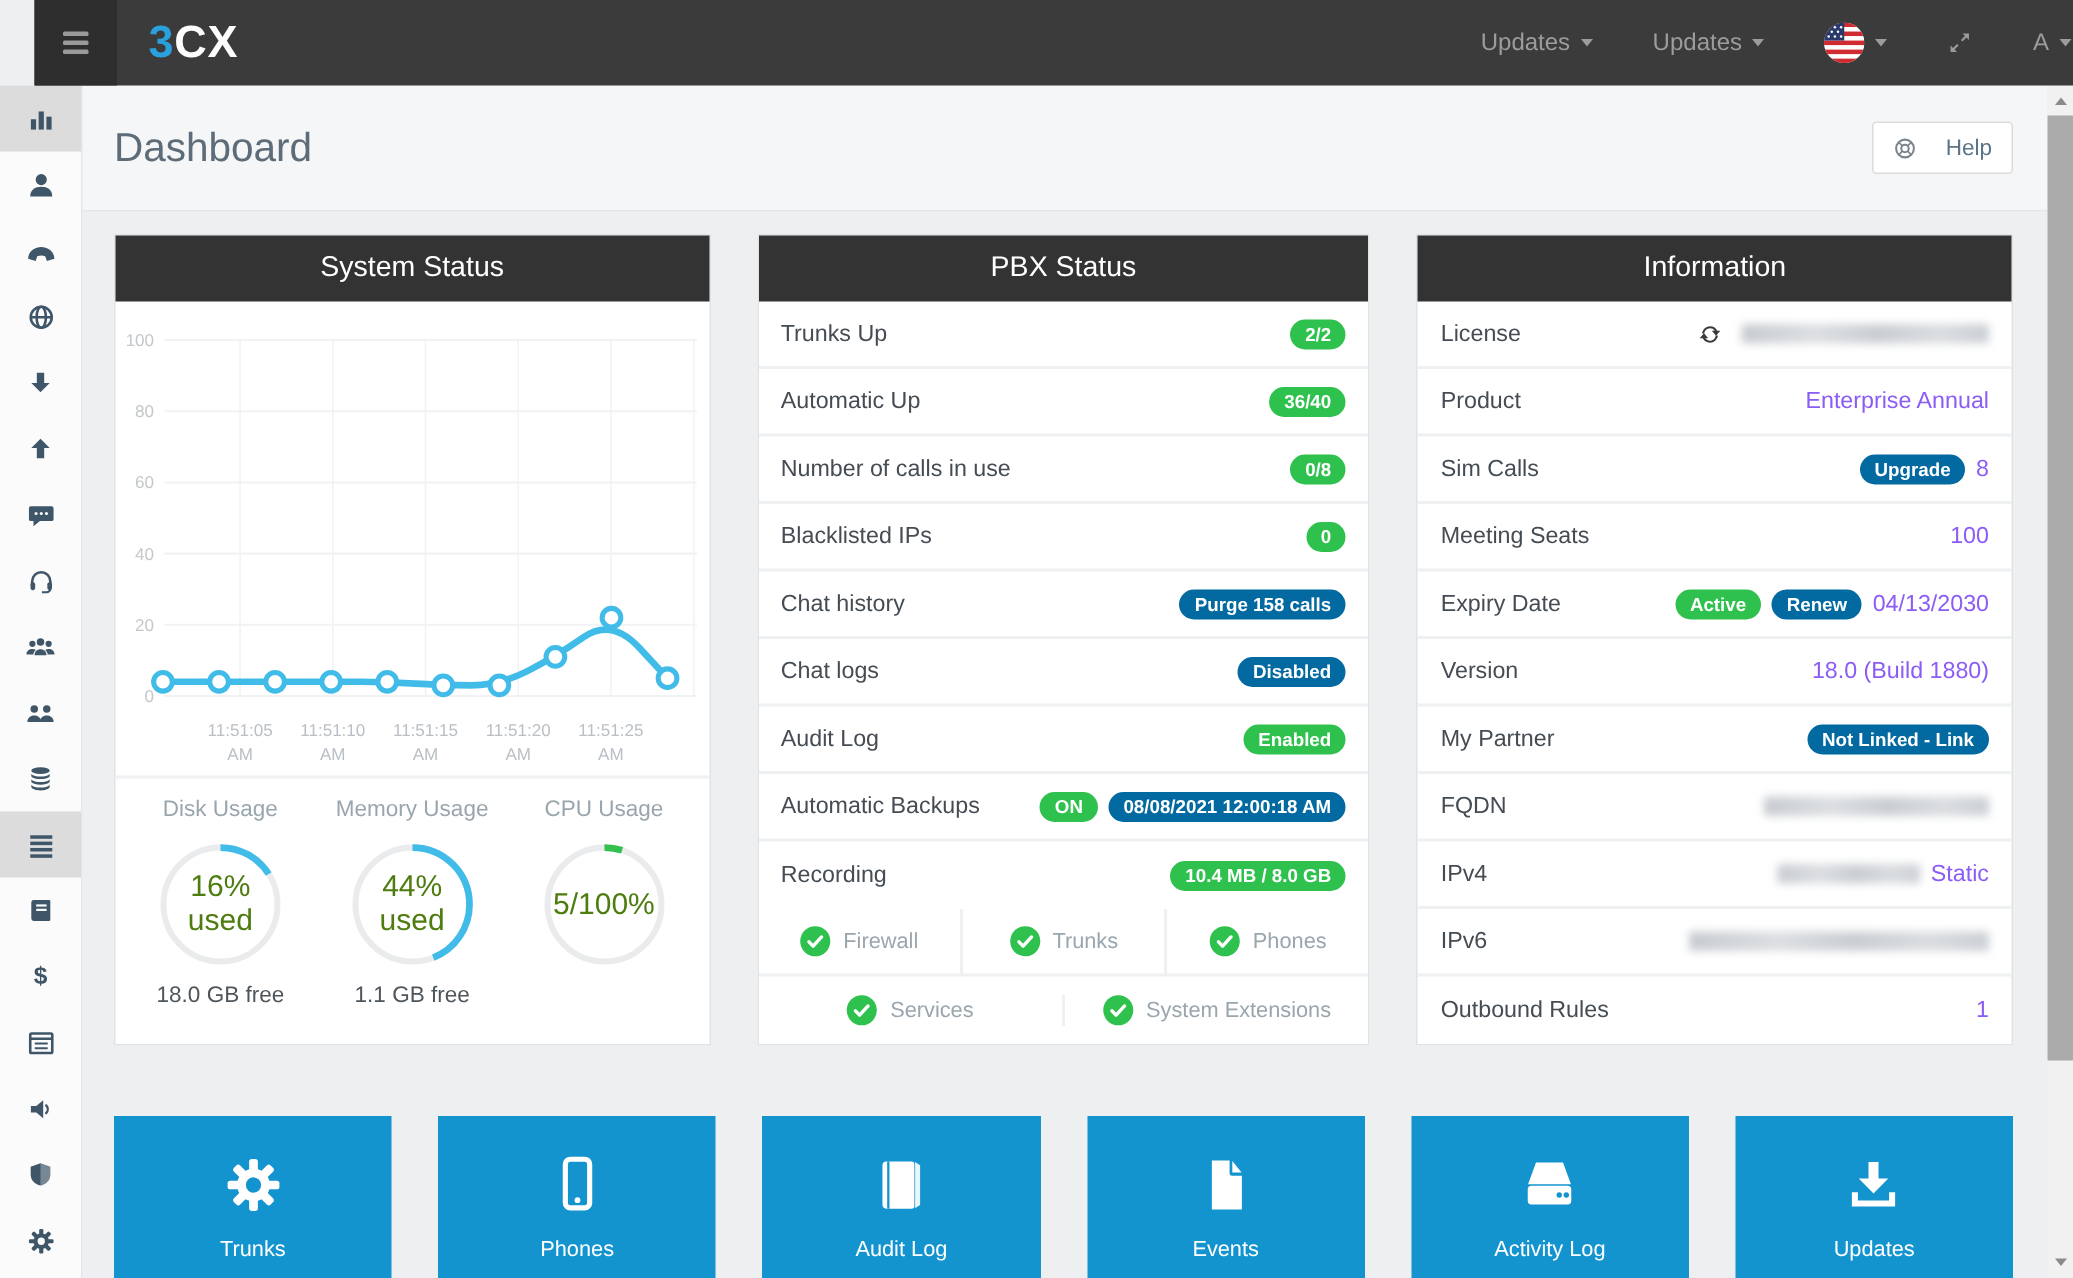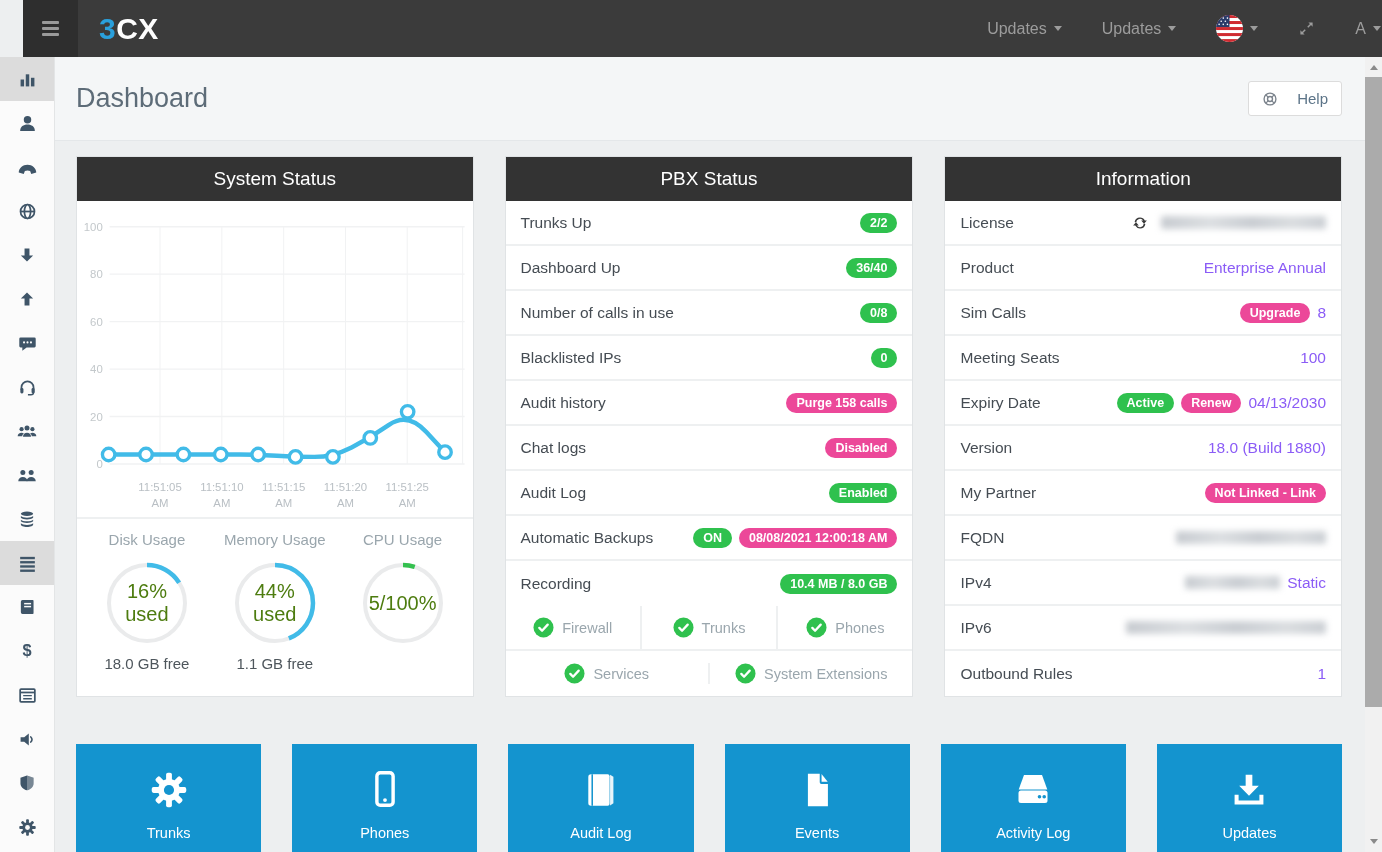--- a/index.html
+++ b/index.html
@@ -57,21 +57,21 @@
 
   
   .row { height:45px; border-bottom:2px solid #eef0f1; display:flex; align-items:center;
     padding:0 15px; }
   .row:last-child { border-bottom:none; }
   .row-label { font-size:15.5px; color:#454c53; flex:1; white-space:nowrap; }
   .row-right { display:flex; align-items:center; gap:7px;padding-left:40px; }
   .badge { border-radius:11px; padding:3px 10px; font-size:12.5px; font-weight:bold;
     color:#fff; white-space:nowrap; }
   .badge.green { background:#2fc14e; }
-  .badge.dark { background:#ec4899; cursor:pointer; }
+  .badge.dark { background:#0369a1; cursor:pointer; }
   .row-val { font-size:15.5px; color:#8b5cf6; }
   .blur-block { display:inline-block; height:13px; border-radius:2px;
     background:linear-gradient(90deg,#c7cbd0,#dcdfe2 30%,#c9cdd2 55%,#dadde0 80%,#cbcfd4);
     filter:blur(3px); }
   .refresh-ic { display:inline-flex; color:#3a3a3a; margin-right:6px; cursor:pointer; }
 
   .check-row { display:flex; height:45px; border-bottom:2px solid #eef0f1; }
   .check-row:last-child { border-bottom:none;align-items:center; }
   .check-cell { flex:1; display:flex; align-items:center; justify-content:center;
     gap:8px; border-right:2px solid #eef0f1; }
@@ -424,39 +424,39 @@
     <div class="panel">
       <div class="panel-header">PBX Status</div>
       <div id="pbx-rows">
           <div class="row">
             <span class="row-label">Trunks Up</span>
             <div class="row-right">
               <span class="badge green">2/2</span>
             </div>
           </div>
           <div class="row">
-            <span class="row-label">Dashboard Up</span>
+            <span class="row-label">Automatic Up</span>
             <div class="row-right">
               <span class="badge green">36/40</span>
             </div>
           </div>
           <div class="row">
             <span class="row-label">Number of calls in use</span>
             <div class="row-right">
               <span class="badge green">0/8</span>
             </div>
           </div>
           <div class="row">
             <span class="row-label">Blacklisted IPs</span>
             <div class="row-right">
               <span class="badge green">0</span>
             </div>
           </div>
           <div class="row">
-            <span class="row-label">Audit history</span>
+            <span class="row-label">Chat history</span>
             <div class="row-right">
               <span class="badge dark">Purge 158 calls</span>
             </div>
           </div>
           <div class="row">
             <span class="row-label">Chat logs</span>
             <div class="row-right">
               <span class="badge dark">Disabled</span>
             </div>
           </div>

